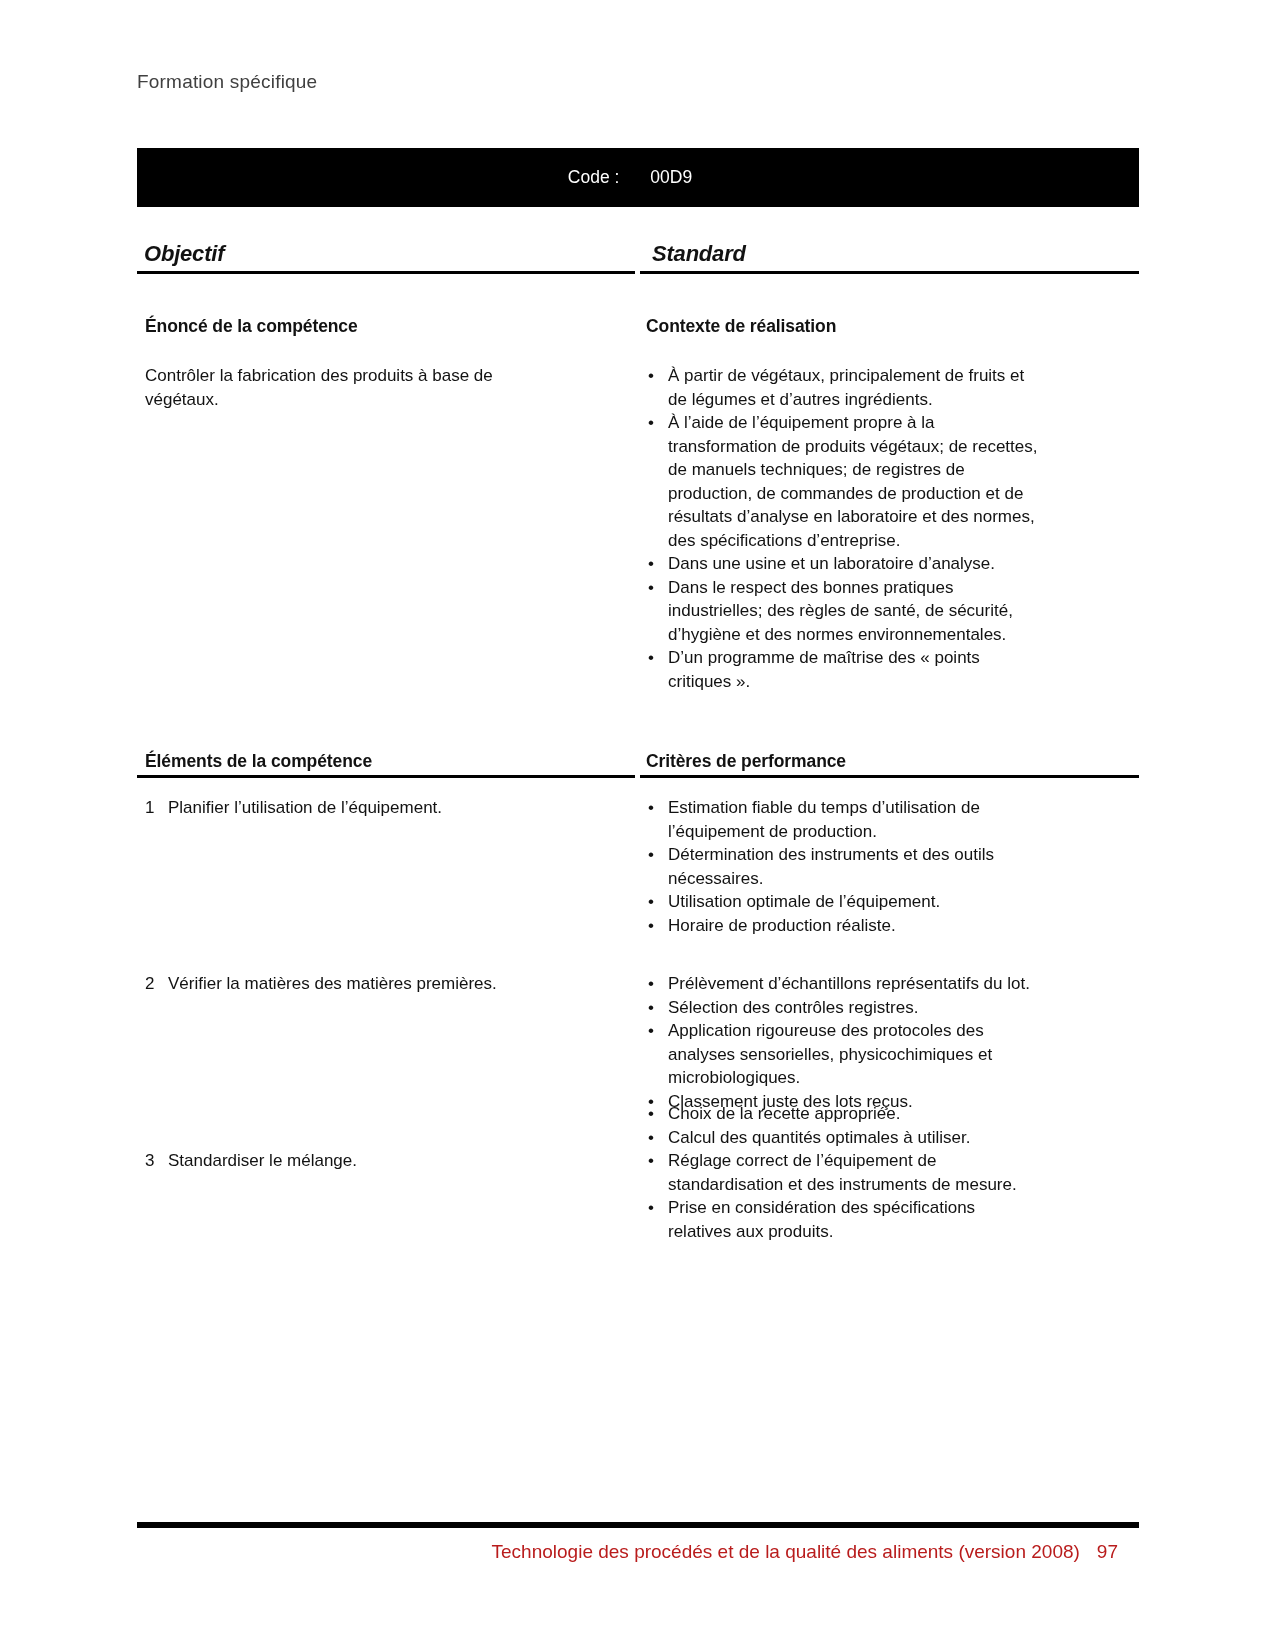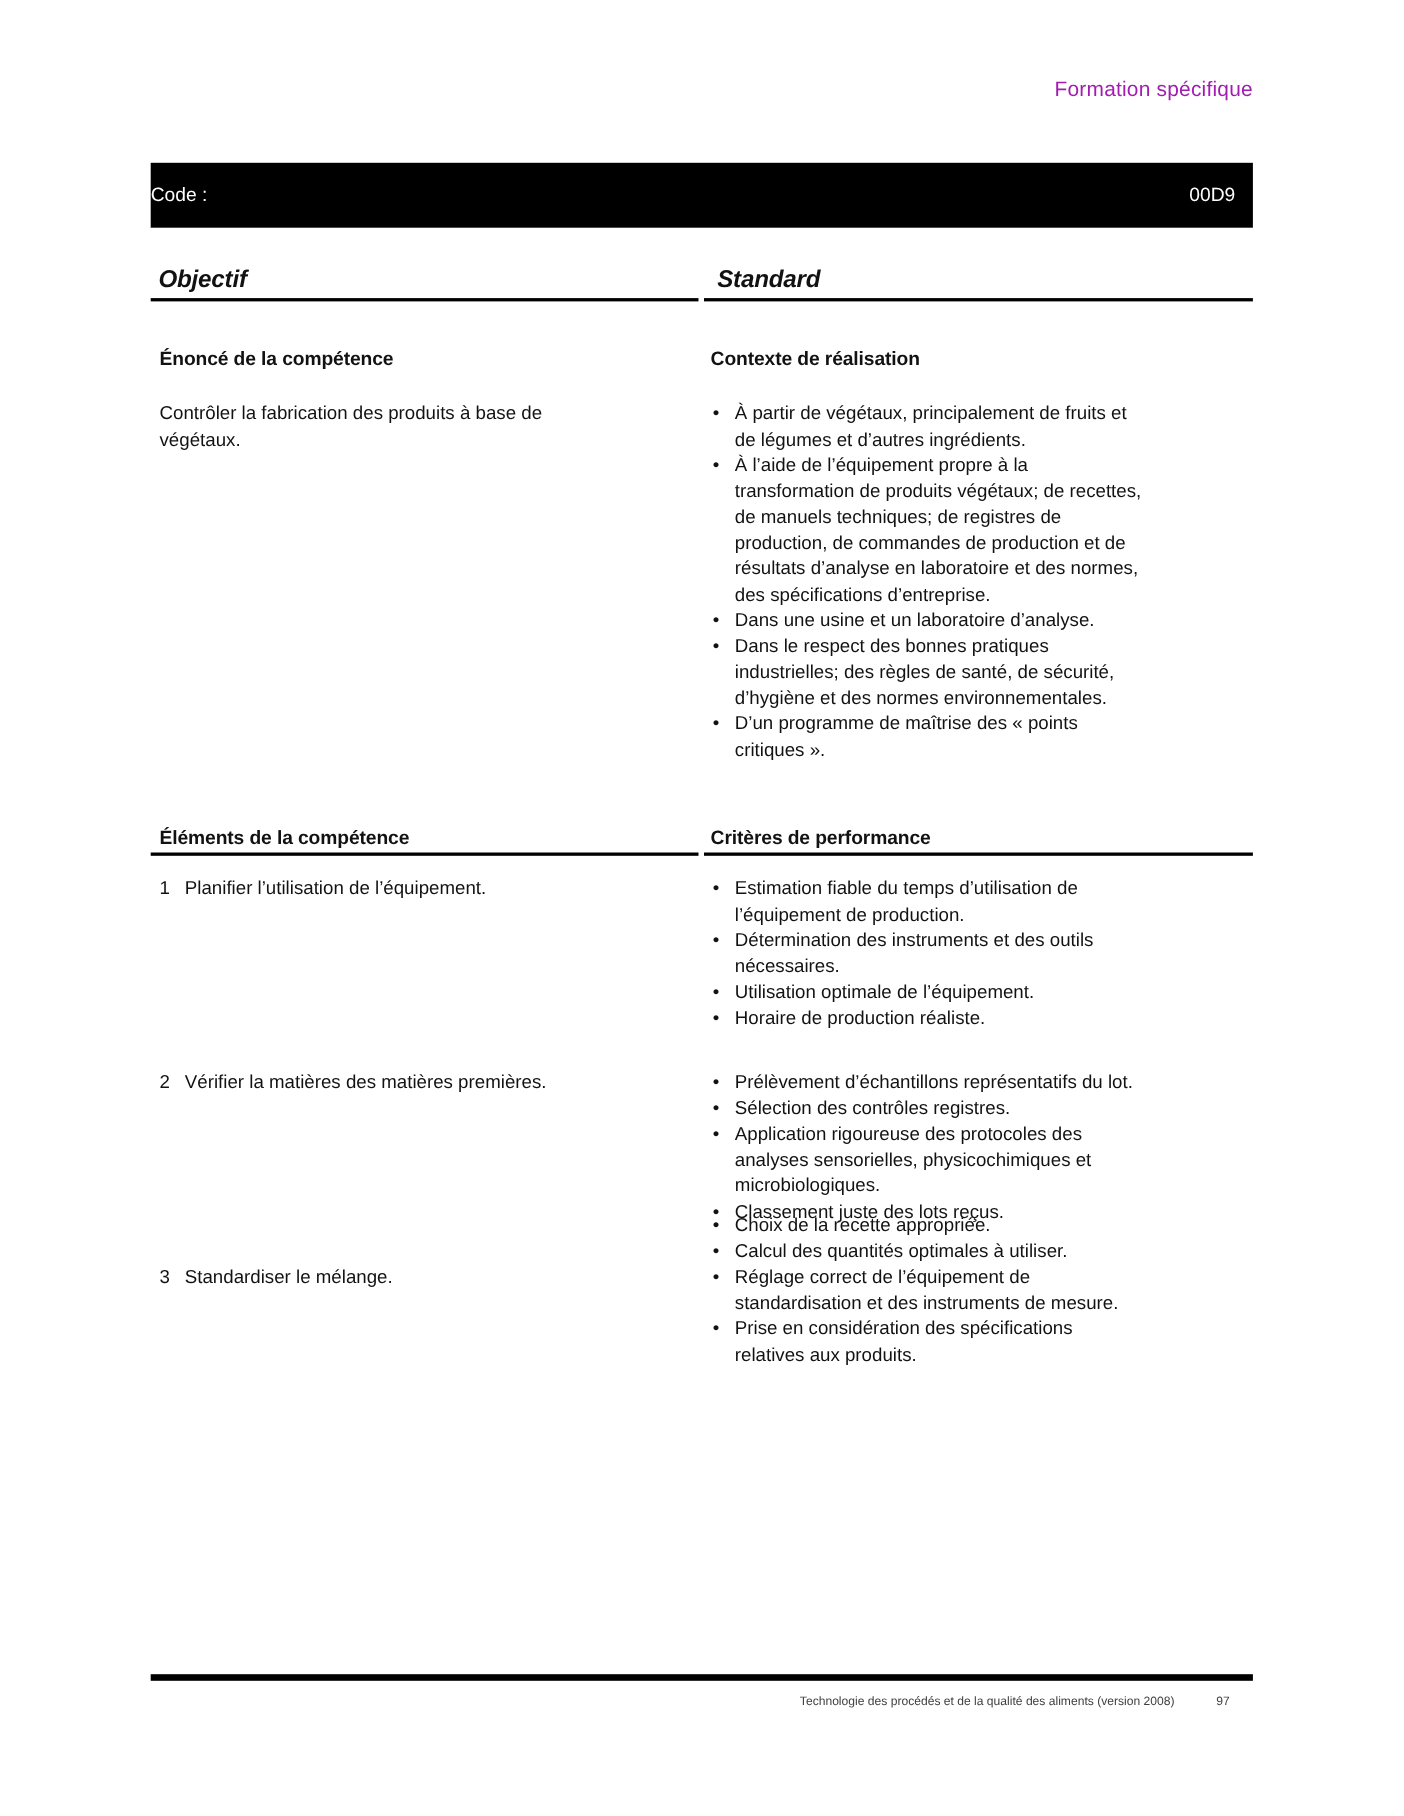--- a/index.html
+++ b/index.html
@@ -8,28 +8,27 @@
     width:1276px; height:1651px;
     margin:0 auto;
     background:#ffffff;
     font-family:"Liberation Sans", sans-serif;
     color:#121212;
     overflow:hidden;
   }
 
   .header-note {
     position:absolute; top:71px; left:137px; width:1002px;
-    text-align:right;
-    font-size:19px; color:#a21caf; letter-spacing:0.2px;
+    font-size:19px; color:#404040; letter-spacing:0.2px;
   }
 
   .code-bar {
     position:absolute; top:148px; left:137px; width:1002px; height:59px;
     background:#000000;
-    display:flex; align-items:center; justify-content:space-between;
+    display:flex; align-items:center; justify-content:center;
     gap:31px; padding-right:16px; box-sizing:border-box;
     color:#ffffff; font-size:17.5px;
   }
 
   .title-cell {
     position:absolute; top:237px; height:37px;
     border-bottom:3px solid #000000;
     box-sizing:border-box;
     font-size:22px; font-weight:bold; font-style:italic; letter-spacing:-0.2px;
     padding-top:4px;
@@ -83,23 +82,23 @@
   .elem-1 { top:796px; }
   .elem-2 { top:972px; }
   .elem-3 { top:1149px; }
 
   .footer-rule {
     position:absolute; top:1522px; left:137px; width:1002px; height:6px;
     background:#000000;
   }
   .footer {
     position:absolute; top:1541px; left:137px; width:1002px;
-    display:flex; justify-content:flex-end; gap:38px; padding-right:21px;
+    display:flex; justify-content:flex-end; gap:17px; padding-right:21px;
     box-sizing:border-box;
-    font-size:11px; color:#404040;
+    font-size:19px; color:#b91c1c;
   }
 </style>
 </head>
 <body>
 
 <div class="page">
 
   <div class="header-note">Formation spécifique</div>
 
   <div class="code-bar">

